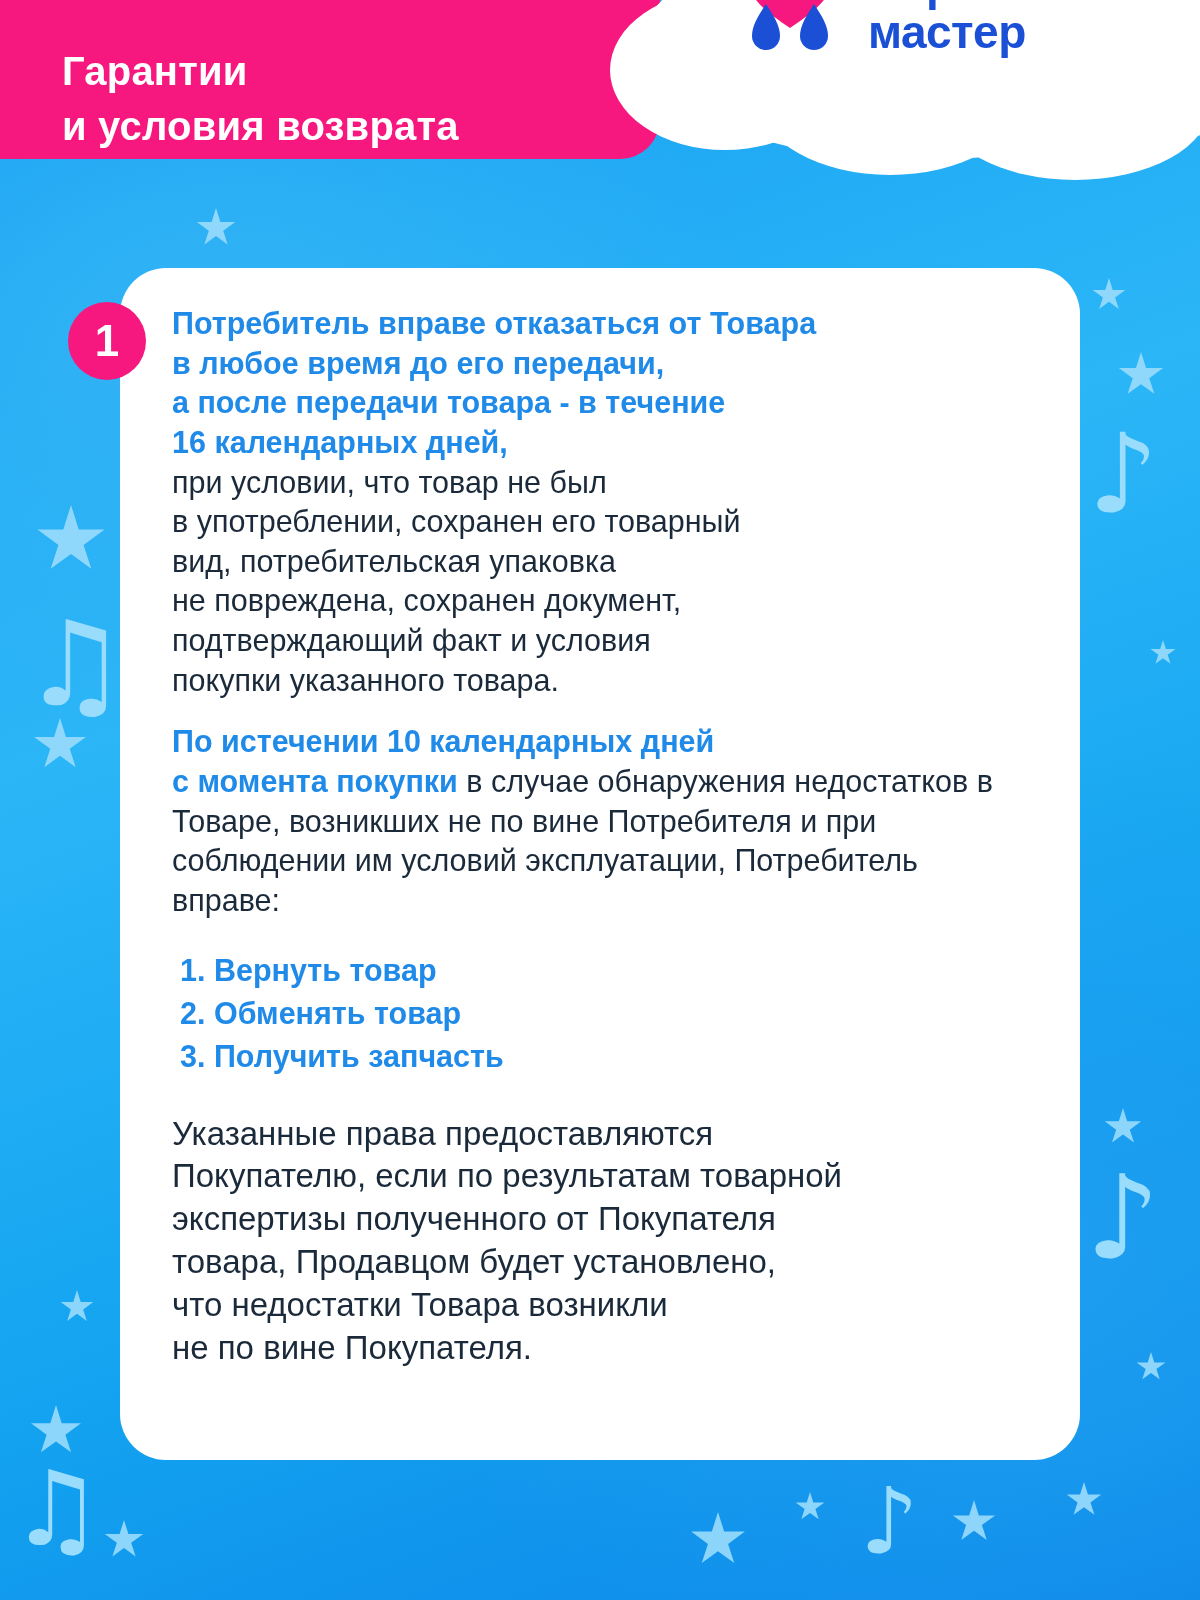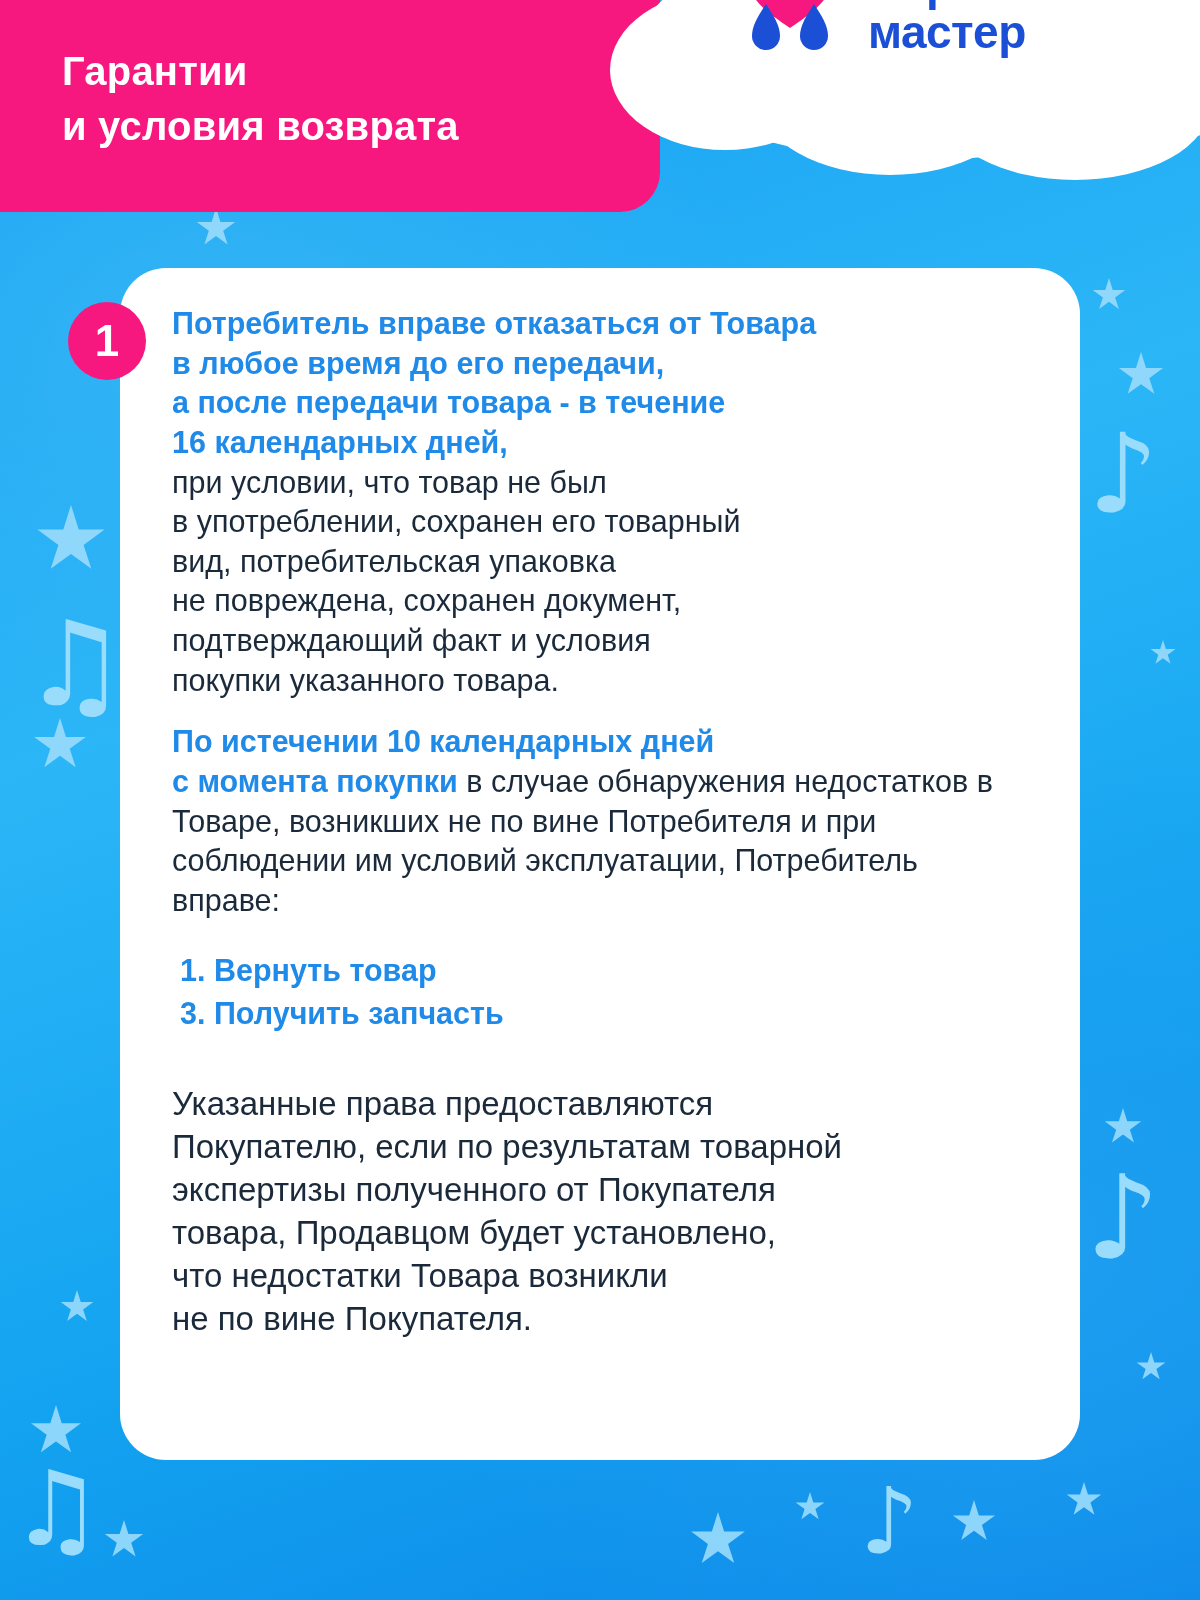--- a/index.html
+++ b/index.html
@@ -37,21 +37,21 @@
     font-family: "DejaVu Sans", sans-serif;
     pointer-events: none;
     user-select: none;
   }
 
   
   .header {
     position: absolute;
     top: 0; left: 0;
     width: 660px;
-    height: 212px;
+    height: 159px;
     background: #f6187f;
     border-bottom-right-radius: 40px;
     z-index: 5;
   }
   .header-title {
     position: absolute;
     left: 62px;
     top: 44px;
     color: #ffffff;
     font-size: 40px;
@@ -152,21 +152,21 @@
     font-size: 30.5px;
     line-height: 1.3;
     color: #1b2a3a;
     margin: 0 0 28px 0;
   }
   .mixed .hl {
     color: #1f8ae8;
     font-weight: bold;
   }
   .options {
-    margin: 0 0 48px 8px;
+    margin: 0 0 34px 8px;
     padding: 0;
     list-style: none;
   }
   .options li {
     color: #1f8ae8;
     font-weight: bold;
     font-size: 30.5px;
     line-height: 1.42;
   }
   .closing {
@@ -242,20 +242,21 @@
 вид, потребительская упаковка
 не повреждена, сохранен документ,
 подтверждающий факт и условия
 покупки указанного товара.</span></p>
 
     <p class="mixed"><span class="hl" style="white-space:pre-line">По истечении 10 календарных дней
 с момента покупки</span><span> в случае обнаружения недостатков в Товаре, возникших не по вине Потребителя и при соблюдении им условий эксплуатации, Потребитель вправе:</span></p>
 
     <ul class="options">
       <li>1. Вернуть товар</li>
+      <li>2. Обменять товар</li>
       <li>3. Получить запчасть</li>
     </ul>
 
     <p class="closing">Указанные права предоставляются
 Покупателю, если по результатам товарной
 экспертизы полученного от Покупателя
 товара, Продавцом будет установлено,
 что недостатки Товара возникли
 не по вине Покупателя.</p>
   </div>

